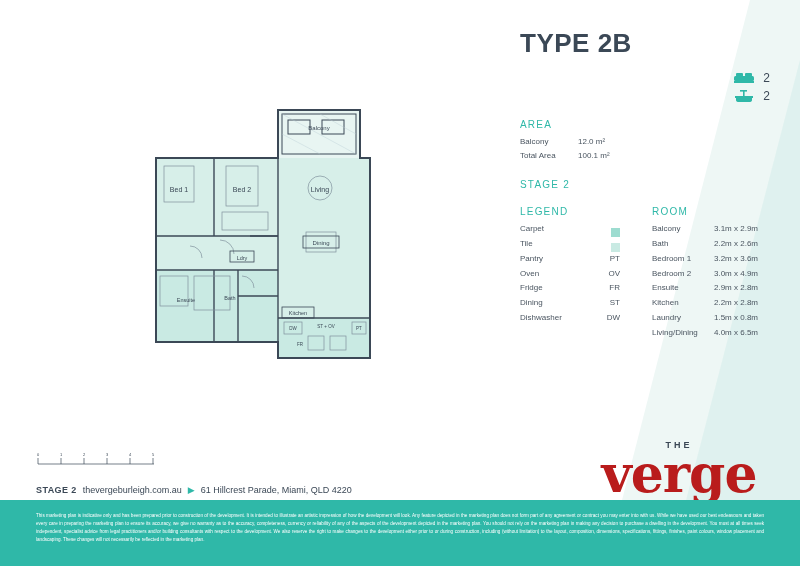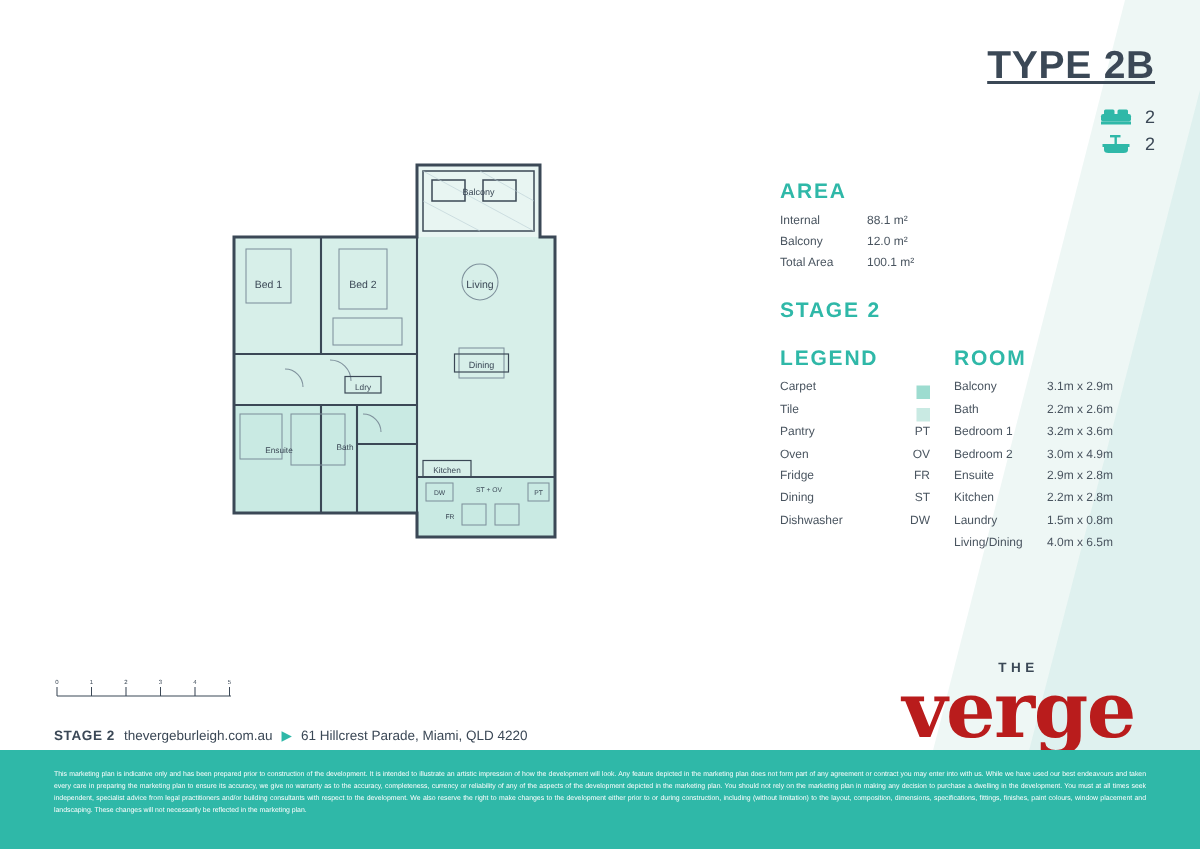--- a/index.html
+++ b/index.html
@@ -31,21 +31,21 @@
     width: 280px; height: 290px;
   }
   .plan svg { display: block; }
 
   
   .right-col {
     position: absolute;
     left: 520px; top: 30px;
     width: 250px;
   }
-  .title-block { text-align: right; text-decoration: underline; }
+  .title-block { text-align: left; }
   .title-main {
     font-size: 26px;
     font-weight: bold;
     letter-spacing: 0.5px;
     color: #3b4856;
     line-height: 1.05;
   }
   .title-sub {
     font-size: 14px;
     color: #3b4856;
@@ -66,41 +66,41 @@
     gap: 8px;
     font-size: 12px;
     color: #3b4856;
   }
   .icon-item .glyph { width: 22px; height: 14px; }
 
   .section {
     margin-top: 16px;
   }
   .sec-head {
-    font-size: 14px;
-    font-weight: bold;
+    font-size: 10px;
+    font-weight: normal;
     letter-spacing: 1.2px;
     color: #2fb8a8;
     text-transform: uppercase;
     margin-bottom: 5px;
   }
   .kv {
     display: flex;
     font-size: 8px;
     line-height: 1.75;
     color: #4a5560;
   }
   .kv .k { width: 58px; }
   .kv .v { }
 
   .stage-line { font-size: 8px; color: #4a5560; line-height: 1.6; }
 
   .two-col {
     display: flex;
-    gap: 16px;
+    gap: 32px;
     margin-top: 16px;
   }
   .col { }
   .legend-row {
     display: flex;
     align-items: flex-end;
     font-size: 8px;
     line-height: 1.85;
     color: #4a5560;
     width: 100px;
@@ -311,24 +311,20 @@
           <rect x="7" y="1" width="7" height="1.6" fill="#2fb8a8"></rect>
         </svg>
       </span>
       <span>2</span>
     </div>
   </div>
 
   <div class="section">
     <div class="sec-head">AREA</div>
     <div class="kv">
-      <span class="k">Internal</span>
-      <span class="v">88.1 m²</span>
-    </div>
-    <div class="kv">
       <span class="k">Balcony</span>
       <span class="v">12.0 m²</span>
     </div>
     <div class="kv">
       <span class="k">Total Area</span>
       <span class="v">100.1 m²</span>
     </div>
   </div>
 
   <div class="section">

